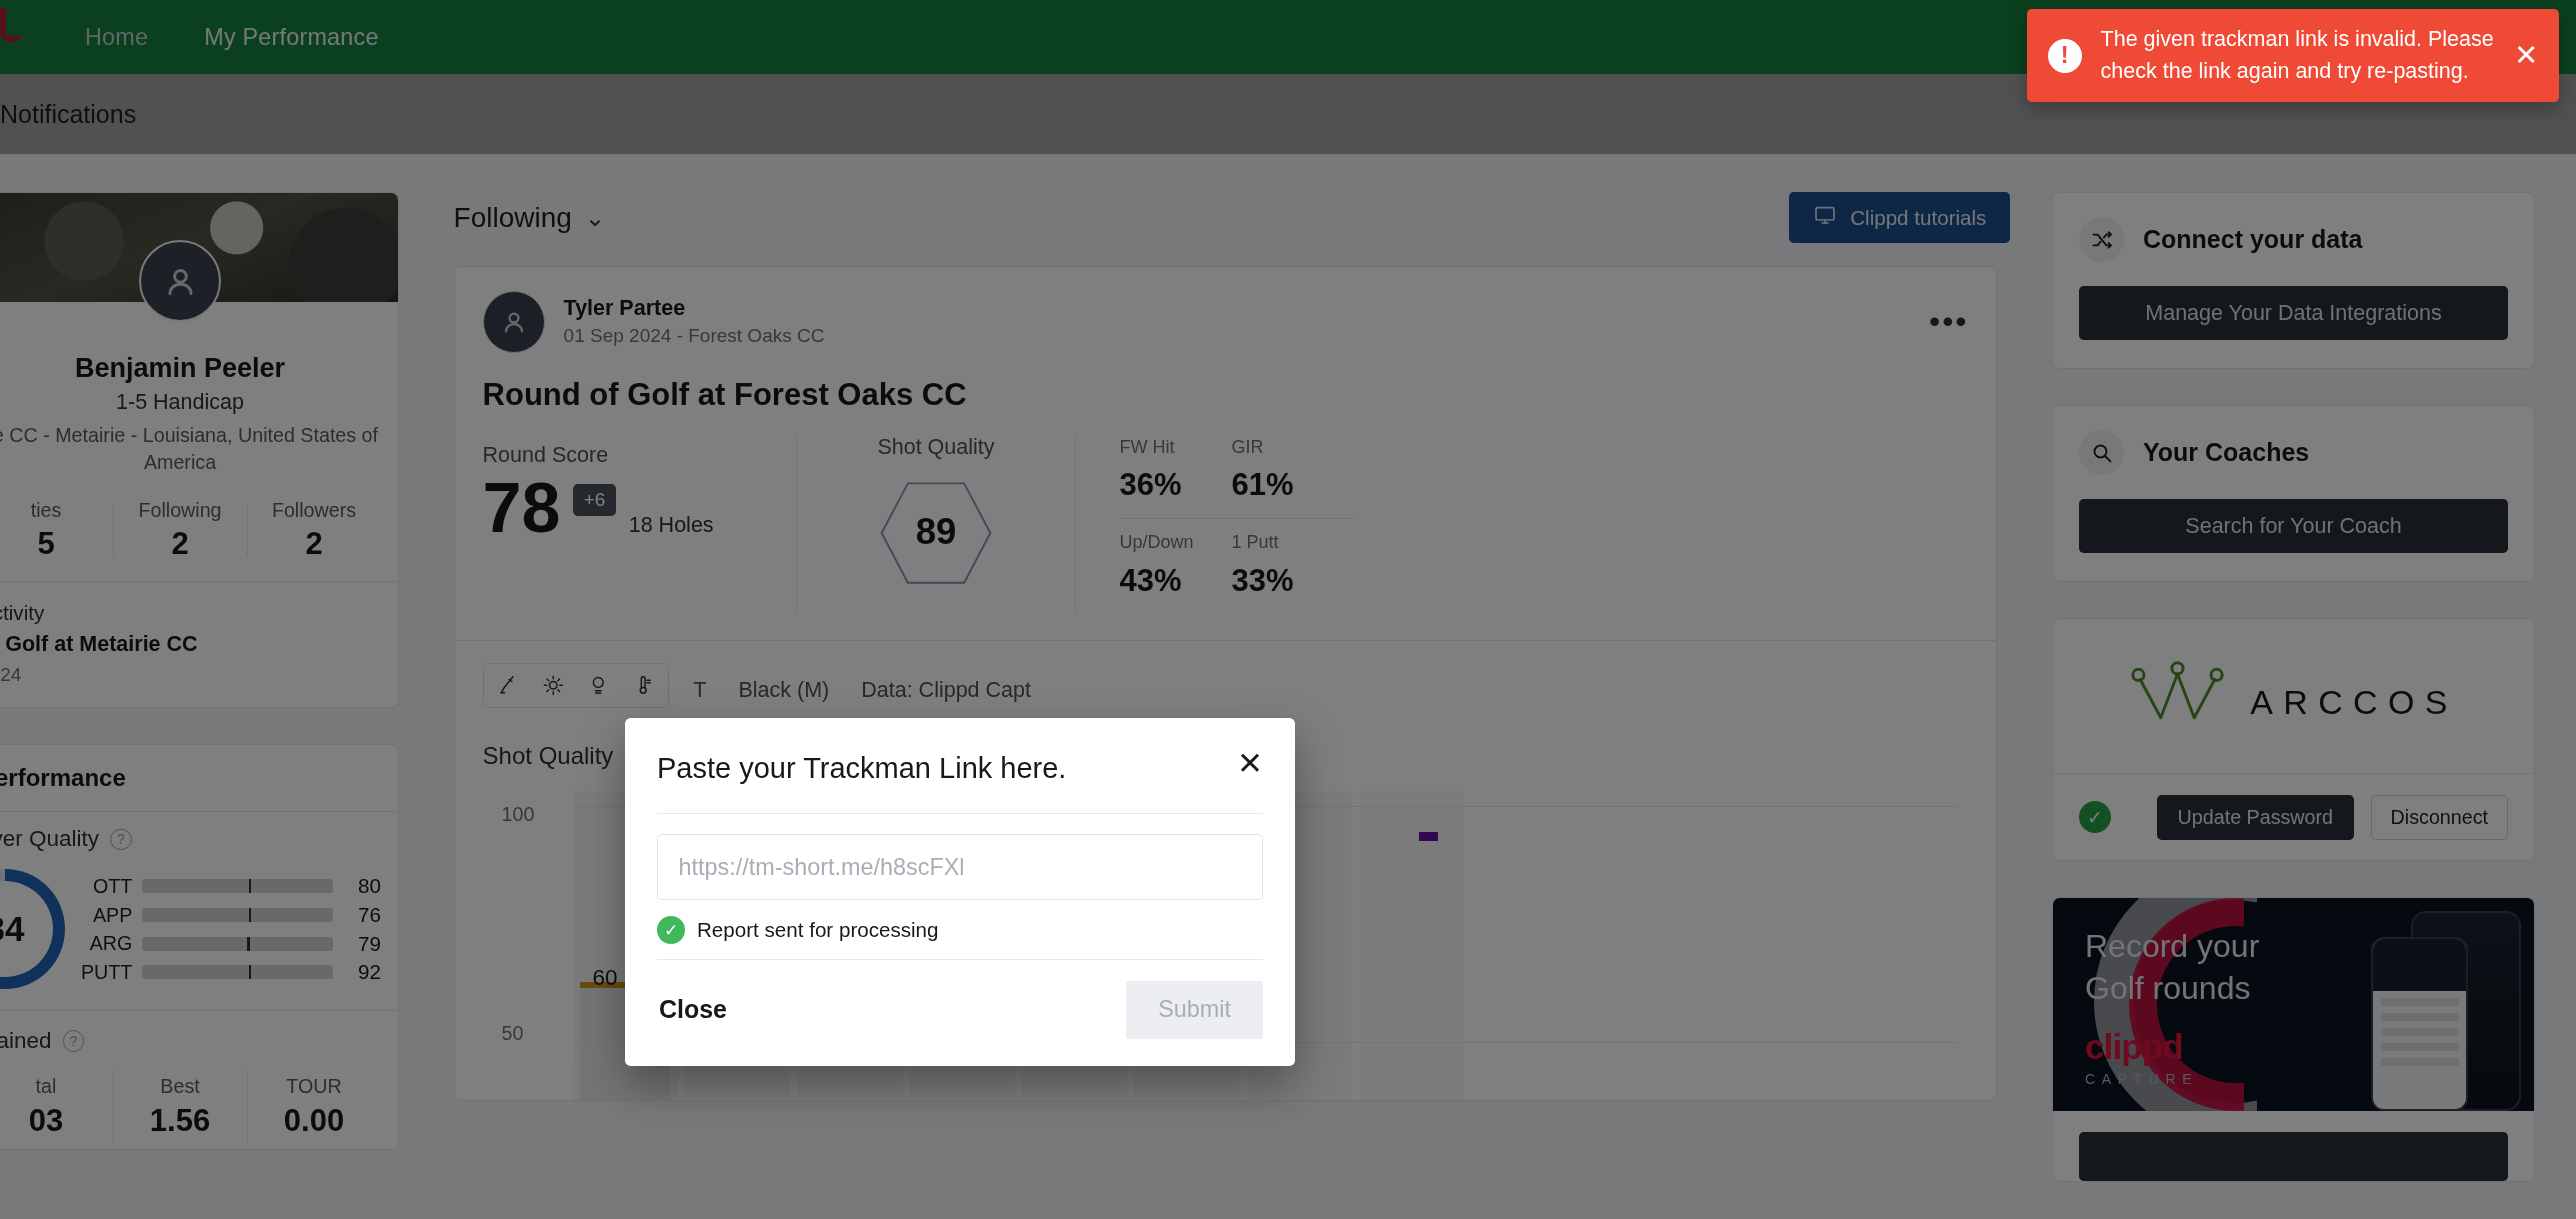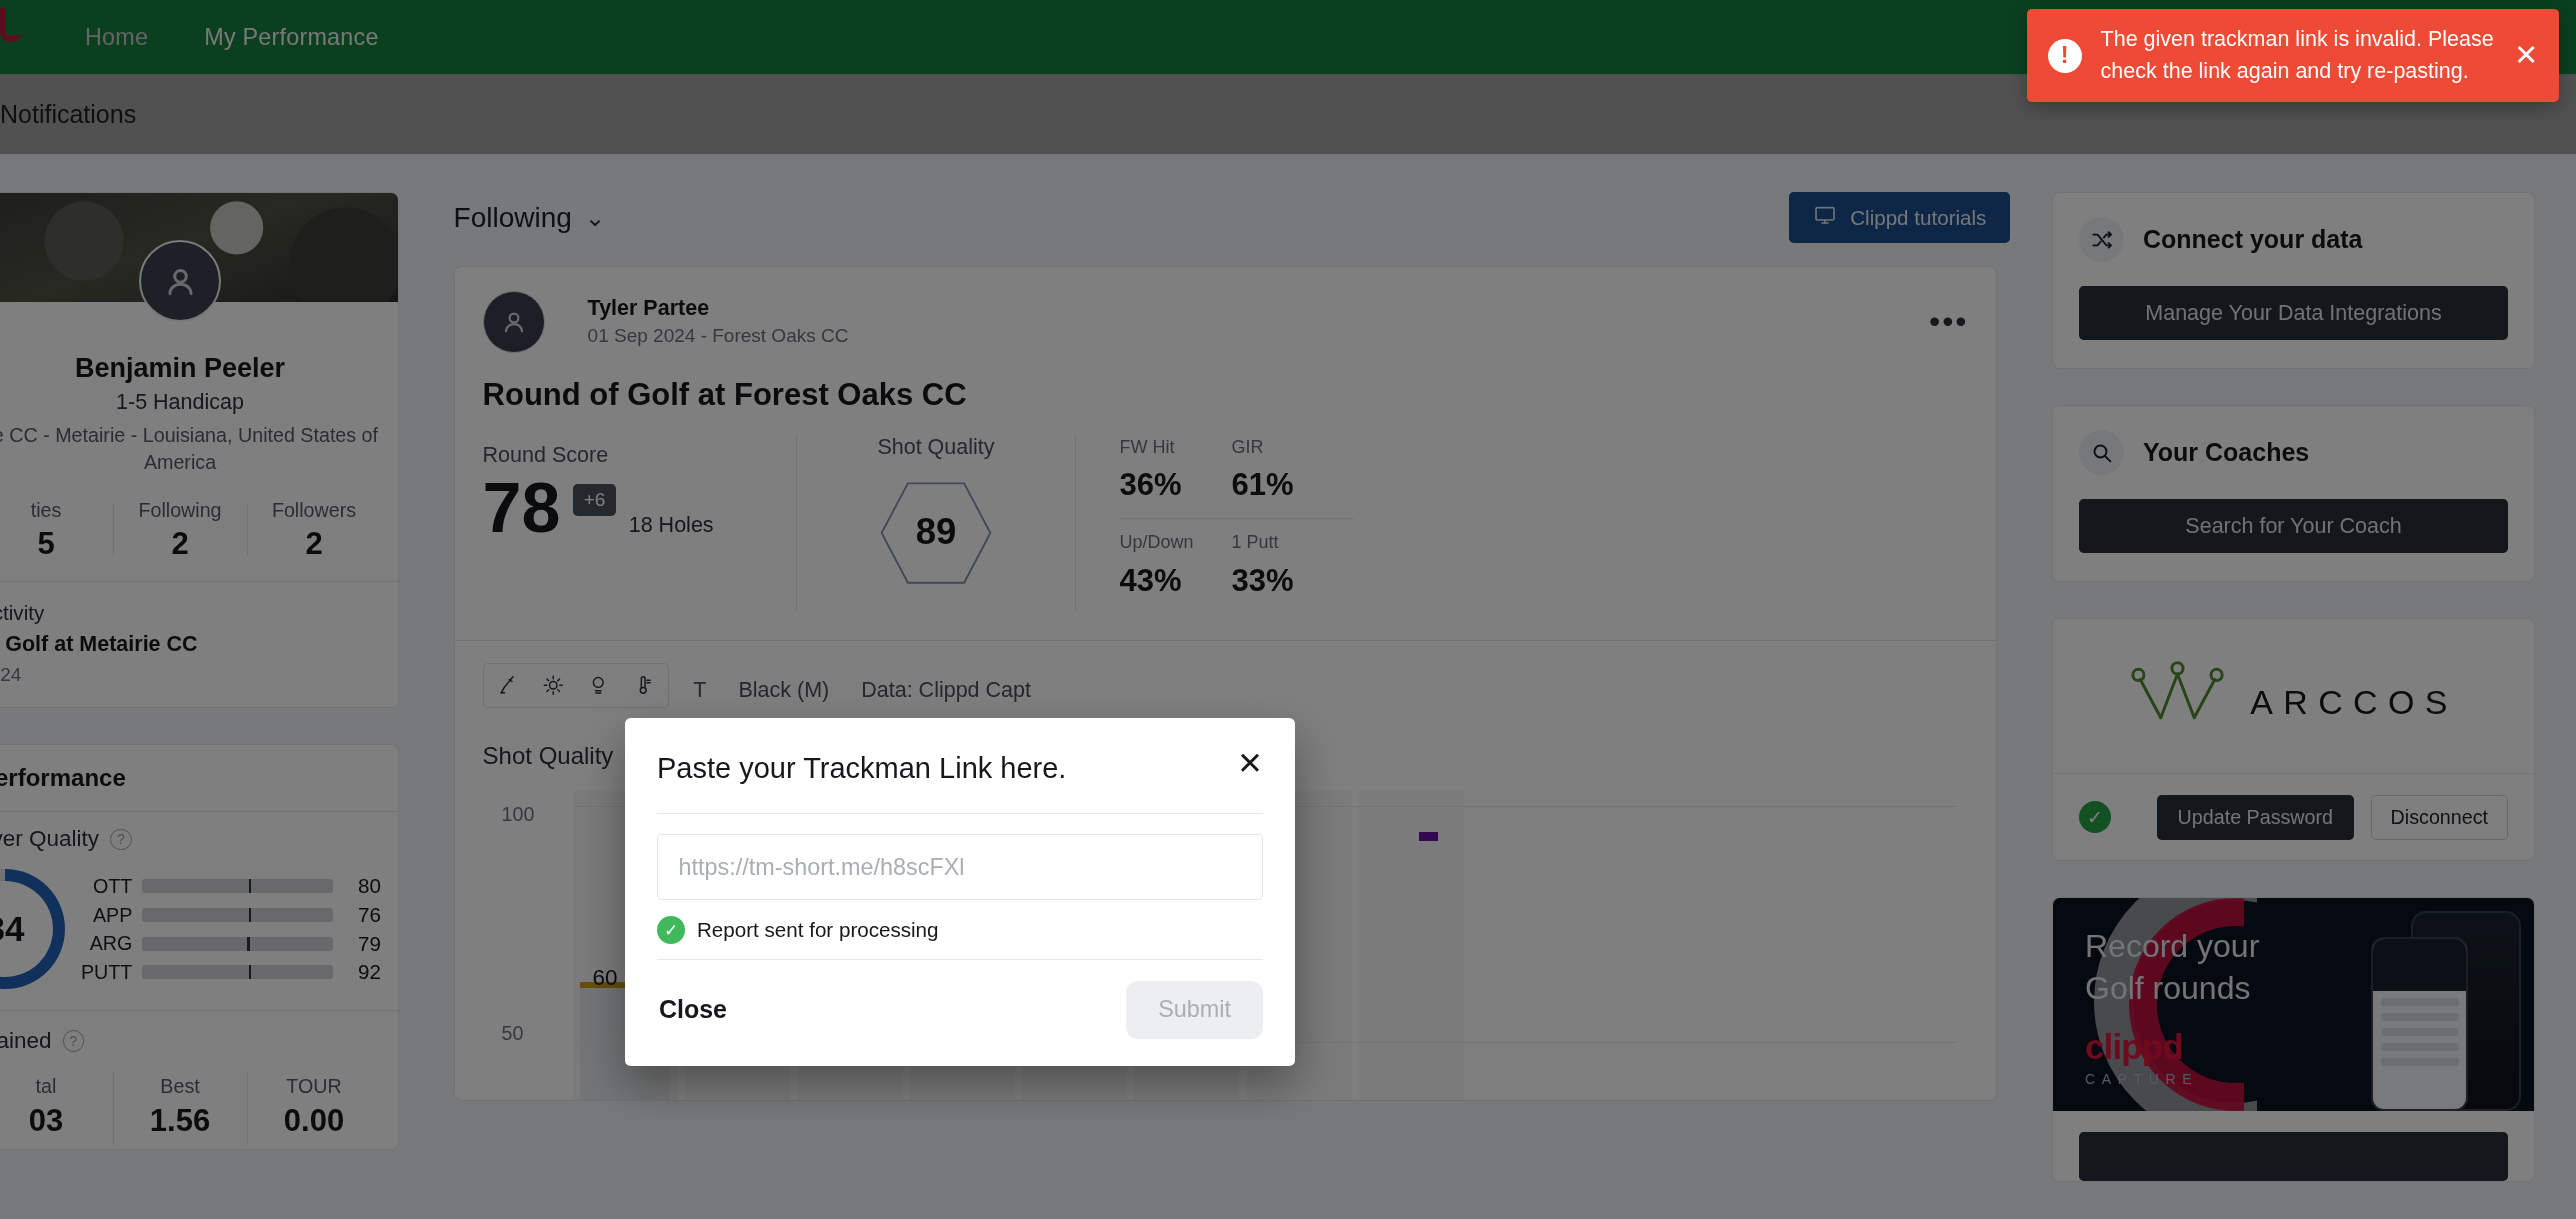--- a/index.html
+++ b/index.html
@@ -151,21 +151,21 @@
     display: flex; align-items: center; gap: 13px; cursor: pointer;
   }
   .following-l { font-size: 28px; color: #1c1f23; }
   .tut-btn {
     margin-left: auto; background: #1d4e8f; color: #e8edf4; border: none;
     border-radius: 4.7px; height: 51px; padding: 0 24px; font-size: 20.6px;
     display: flex; align-items: center; gap: 13px; cursor: pointer;
     font-family: "Liberation Sans", sans-serif;
   }
   .feed-card { margin: 0 13px; }
-  .post-head { display: flex; align-items: center; padding: 24px 28px 0; gap: 24px; }
+  .post-head { display: flex; align-items: center; padding: 24px 28px 0; }
   .post-av {
     width: 62px; height: 62px; border-radius: 50%; background: #39414c;
     border: 0.9px solid #d8dbe0;
     display: flex; align-items: center; justify-content: center; flex: 0 0 auto;
   }
   .post-meta { margin-left: 19px; }
   .post-user { font-size: 21.5px; font-weight: 700; color: #15181c; }
   .post-sub  { font-size: 19px; color: #6a717b; margin-top: 4.7px; }
   .post-dots { margin-left: auto; font-size: 32px; color: #2b3038; letter-spacing: 1.9px; cursor: pointer; line-height: .4; }
   .post-title { font-size: 31px; font-weight: 700; color: #15181c; padding: 24px 28px 0; }
@@ -309,21 +309,21 @@
   }
   .m-status-t { font-size: 20.6px; color: #15181c; }
   .m-div2 { height: 0.9px; background: #e6e8ec; margin: 15px 32px 0; }
   .m-foot { display: flex; align-items: center; padding: 20.6px 32px 0; }
   .m-close {
     background: none; border: none; font-size: 25px; font-weight: 700; color: #15181c;
     cursor: pointer; padding: 5.6px 1.9px; font-family: "Liberation Sans", sans-serif;
   }
   .m-submit {
     margin-left: auto; background: #eceef1; color: #a8aeb6; border: none;
-    border-radius: 12px; height: 58px; padding: 0 32px; font-size: 23.4px;
+    border-radius: 2px; height: 58px; padding: 0 32px; font-size: 23.4px;
     cursor: not-allowed; font-family: "Liberation Sans", sans-serif;
   }
 
   
   .toast {
     position: absolute; right: 17px; top: 9.4px; width: 532px; min-height: 77px;
     background: #ef4a35; color: #fff; border-radius: 4.7px; z-index: 90;
     display: flex; align-items: center; gap: 19px; padding: 15px 20.6px;
     box-shadow: 0 5.6px 19px rgba(0,0,0,.28);
   }

